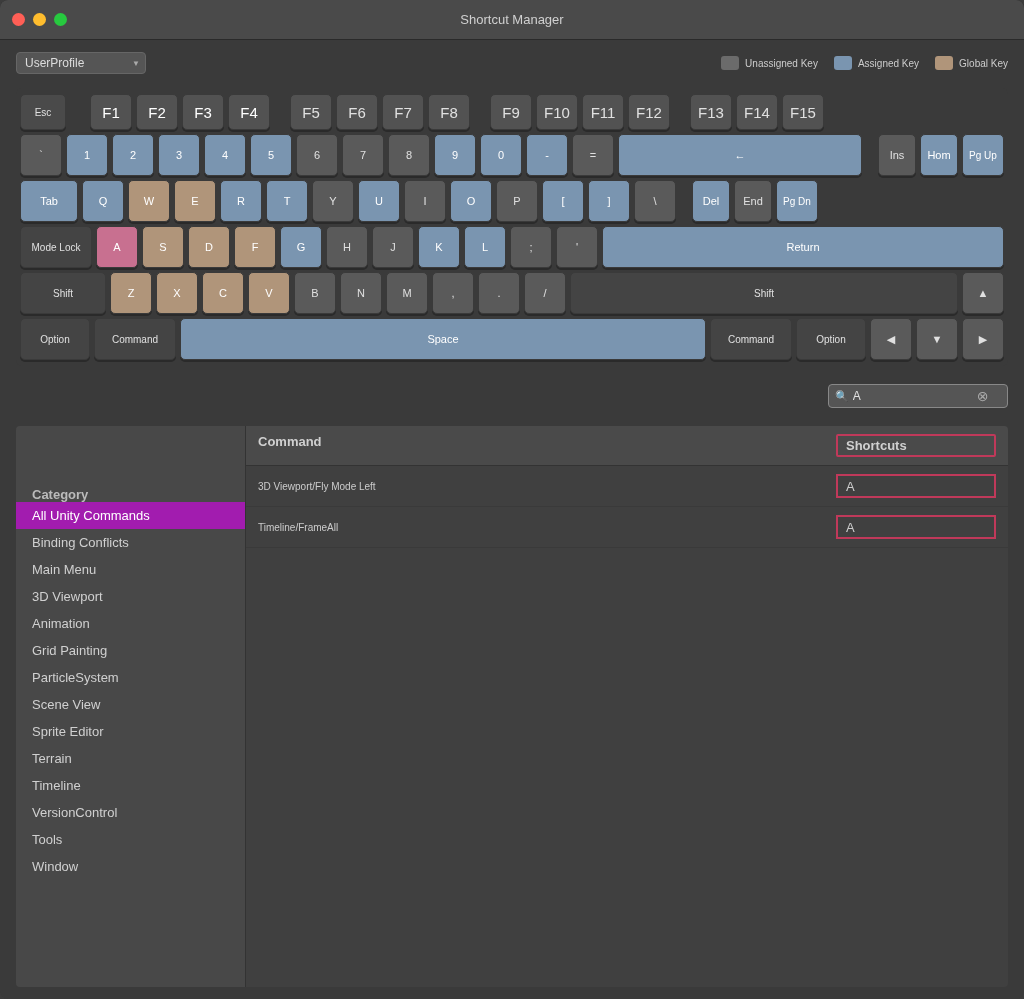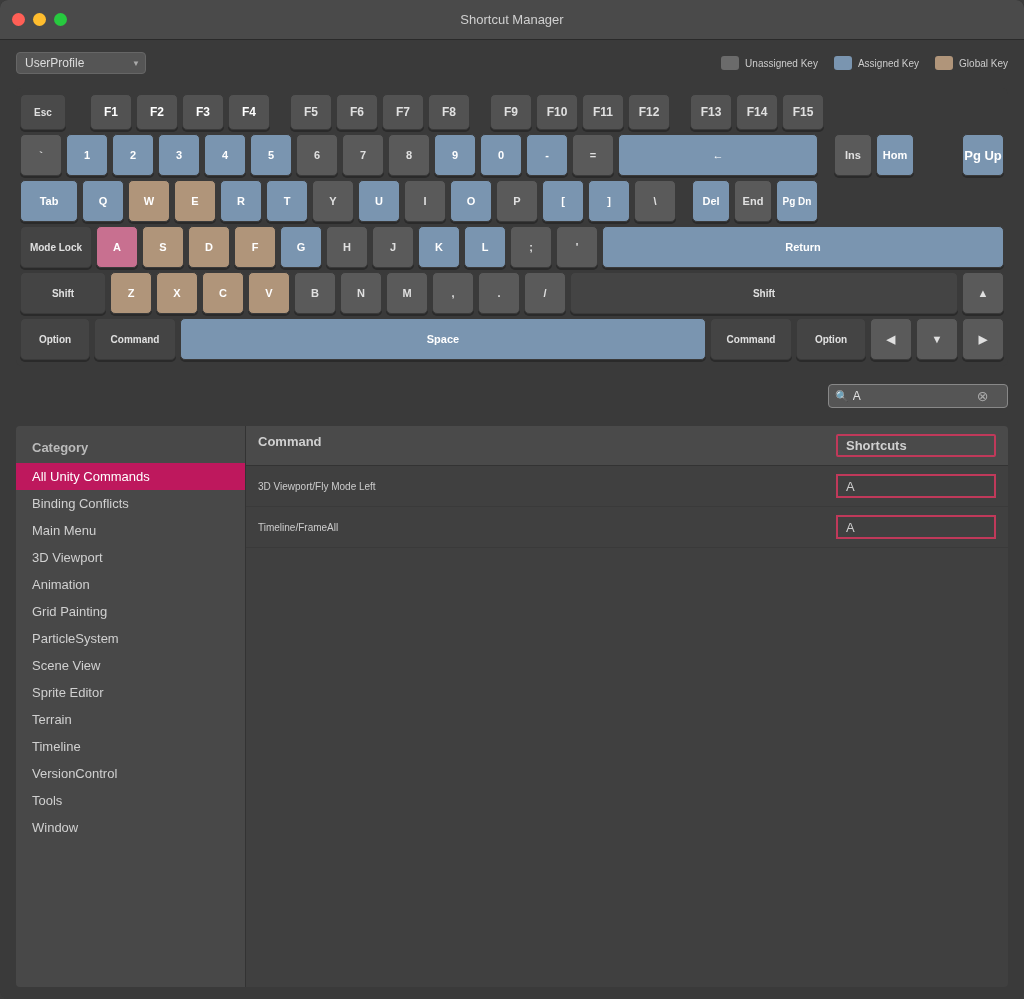--- a/index.html
+++ b/index.html
@@ -123,21 +123,20 @@
       border-radius: 6px;
       padding: 6px 4px;
       display: flex;
       flex-direction: column;
       gap: 4px;
     }
     .key-row {
       display: flex;
       gap: 4px;
       align-items: flex-start;
-      font-weight: bold;
     }
 
     
     .key {
       background: #5a5a5a;
       border: 1px solid #3a3a3a;
       border-radius: 5px;
       height: 42px;
       display: flex;
       align-items: center;
@@ -151,21 +150,21 @@
       position: relative;
       box-shadow: 0 2px 0 #2a2a2a;
     }
     .key.assigned { background: #7a95b0; color: #fff; }
     .key.global { background: #b0957a; color: #fff; }
     .key.unassigned { background: #5a5a5a; }
     .key.highlighted { background: #c87090; color: #fff; }
     .key.space-key { flex: 3; background: #7a95b0; color: #fff; }
     .key.mod-key { background: #4a4a4a; font-size: 10px; }
     .key.dark-key { background: #444; }
-    .key.fn-key { background: #525252; height: 36px; font-size: 12px; min-width: 42px; }
+    .key.fn-key { background: #525252; height: 36px; font-size: 15px; min-width: 42px; }
     .key.esc-key { background: #4a4a4a; height: 36px; font-size: 10px; min-width: 42px; }
 
     
     .search-bar-row {
       display: flex;
       justify-content: flex-end;
       align-items: center;
       padding: 4px 0;
     }
     .search-box {
@@ -213,21 +212,21 @@
       padding: 8px 0;
       border-right: 1px solid #333;
       overflow-y: auto;
     }
     .sidebar-item {
       padding: 6px 16px;
       font-size: 13px;
       cursor: pointer;
       color: #d0d0d0;
     }
-    .sidebar-item.active { background: #be185d; color: #fff; }
+    .sidebar-item.active { background: #a21caf; color: #fff; }
 
     
     .main-table {
       flex: 1;
       display: flex;
       flex-direction: column;
     }
     .table-header {
       display: flex;
       background: #4a4a4a;
@@ -349,21 +348,21 @@
         <div class="key unassigned">7</div>
         <div class="key unassigned">8</div>
         <div class="key assigned">9</div>
         <div class="key assigned">0</div>
         <div class="key assigned">-</div>
         <div class="key unassigned">=</div>
         <div class="key assigned" style="min-width:68px;flex:1;">←</div>
         <div style="width:8px;flex-shrink:0;"></div>
         <div class="key unassigned" style="min-width:38px;">Ins</div>
         <div class="key assigned" style="min-width:38px;">Hom</div>
-        <div class="key assigned" style="min-width:42px;font-size:13px;margin-left:44px;">Pg Up</div>
+        <div class="key assigned" style="min-width:42px;font-size:10px;">Pg Up</div>
       </div>
 
       <div class="key-row">
         <div class="key assigned" style="min-width:58px;">Tab</div>
         <div class="key assigned">Q</div>
         <div class="key global">W</div>
         <div class="key global">E</div>
         <div class="key assigned">R</div>
         <div class="key assigned">T</div>
         <div class="key unassigned">Y</div>
@@ -428,21 +427,21 @@
       <div class="search-box">
         <span class="search-icon-span">🔍</span>
         <input class="search-input" value="A" type="text" style="">
         <span class="search-clear">⊗</span>
       </div>
     </div>
 
     <div class="table-area">
 
       <div class="sidebar">
-        <div class="sidebar-item" style="font-weight:600;color:#bbb;padding-bottom:8px;">Category</div>
+        <div class="sidebar-item" style="font-weight:600;color:#bbb;padding-bottom:0;margin-top:47px;">Category</div>
         <div class="sidebar-item active">All Unity Commands</div>
         <div class="sidebar-item">Binding Conflicts</div>
         <div class="sidebar-item">Main Menu</div>
         <div class="sidebar-item">3D Viewport</div>
         <div class="sidebar-item">Animation</div>
         <div class="sidebar-item">Grid Painting</div>
         <div class="sidebar-item">ParticleSystem</div>
         <div class="sidebar-item">Scene View</div>
         <div class="sidebar-item">Sprite Editor</div>
         <div class="sidebar-item">Terrain</div>

